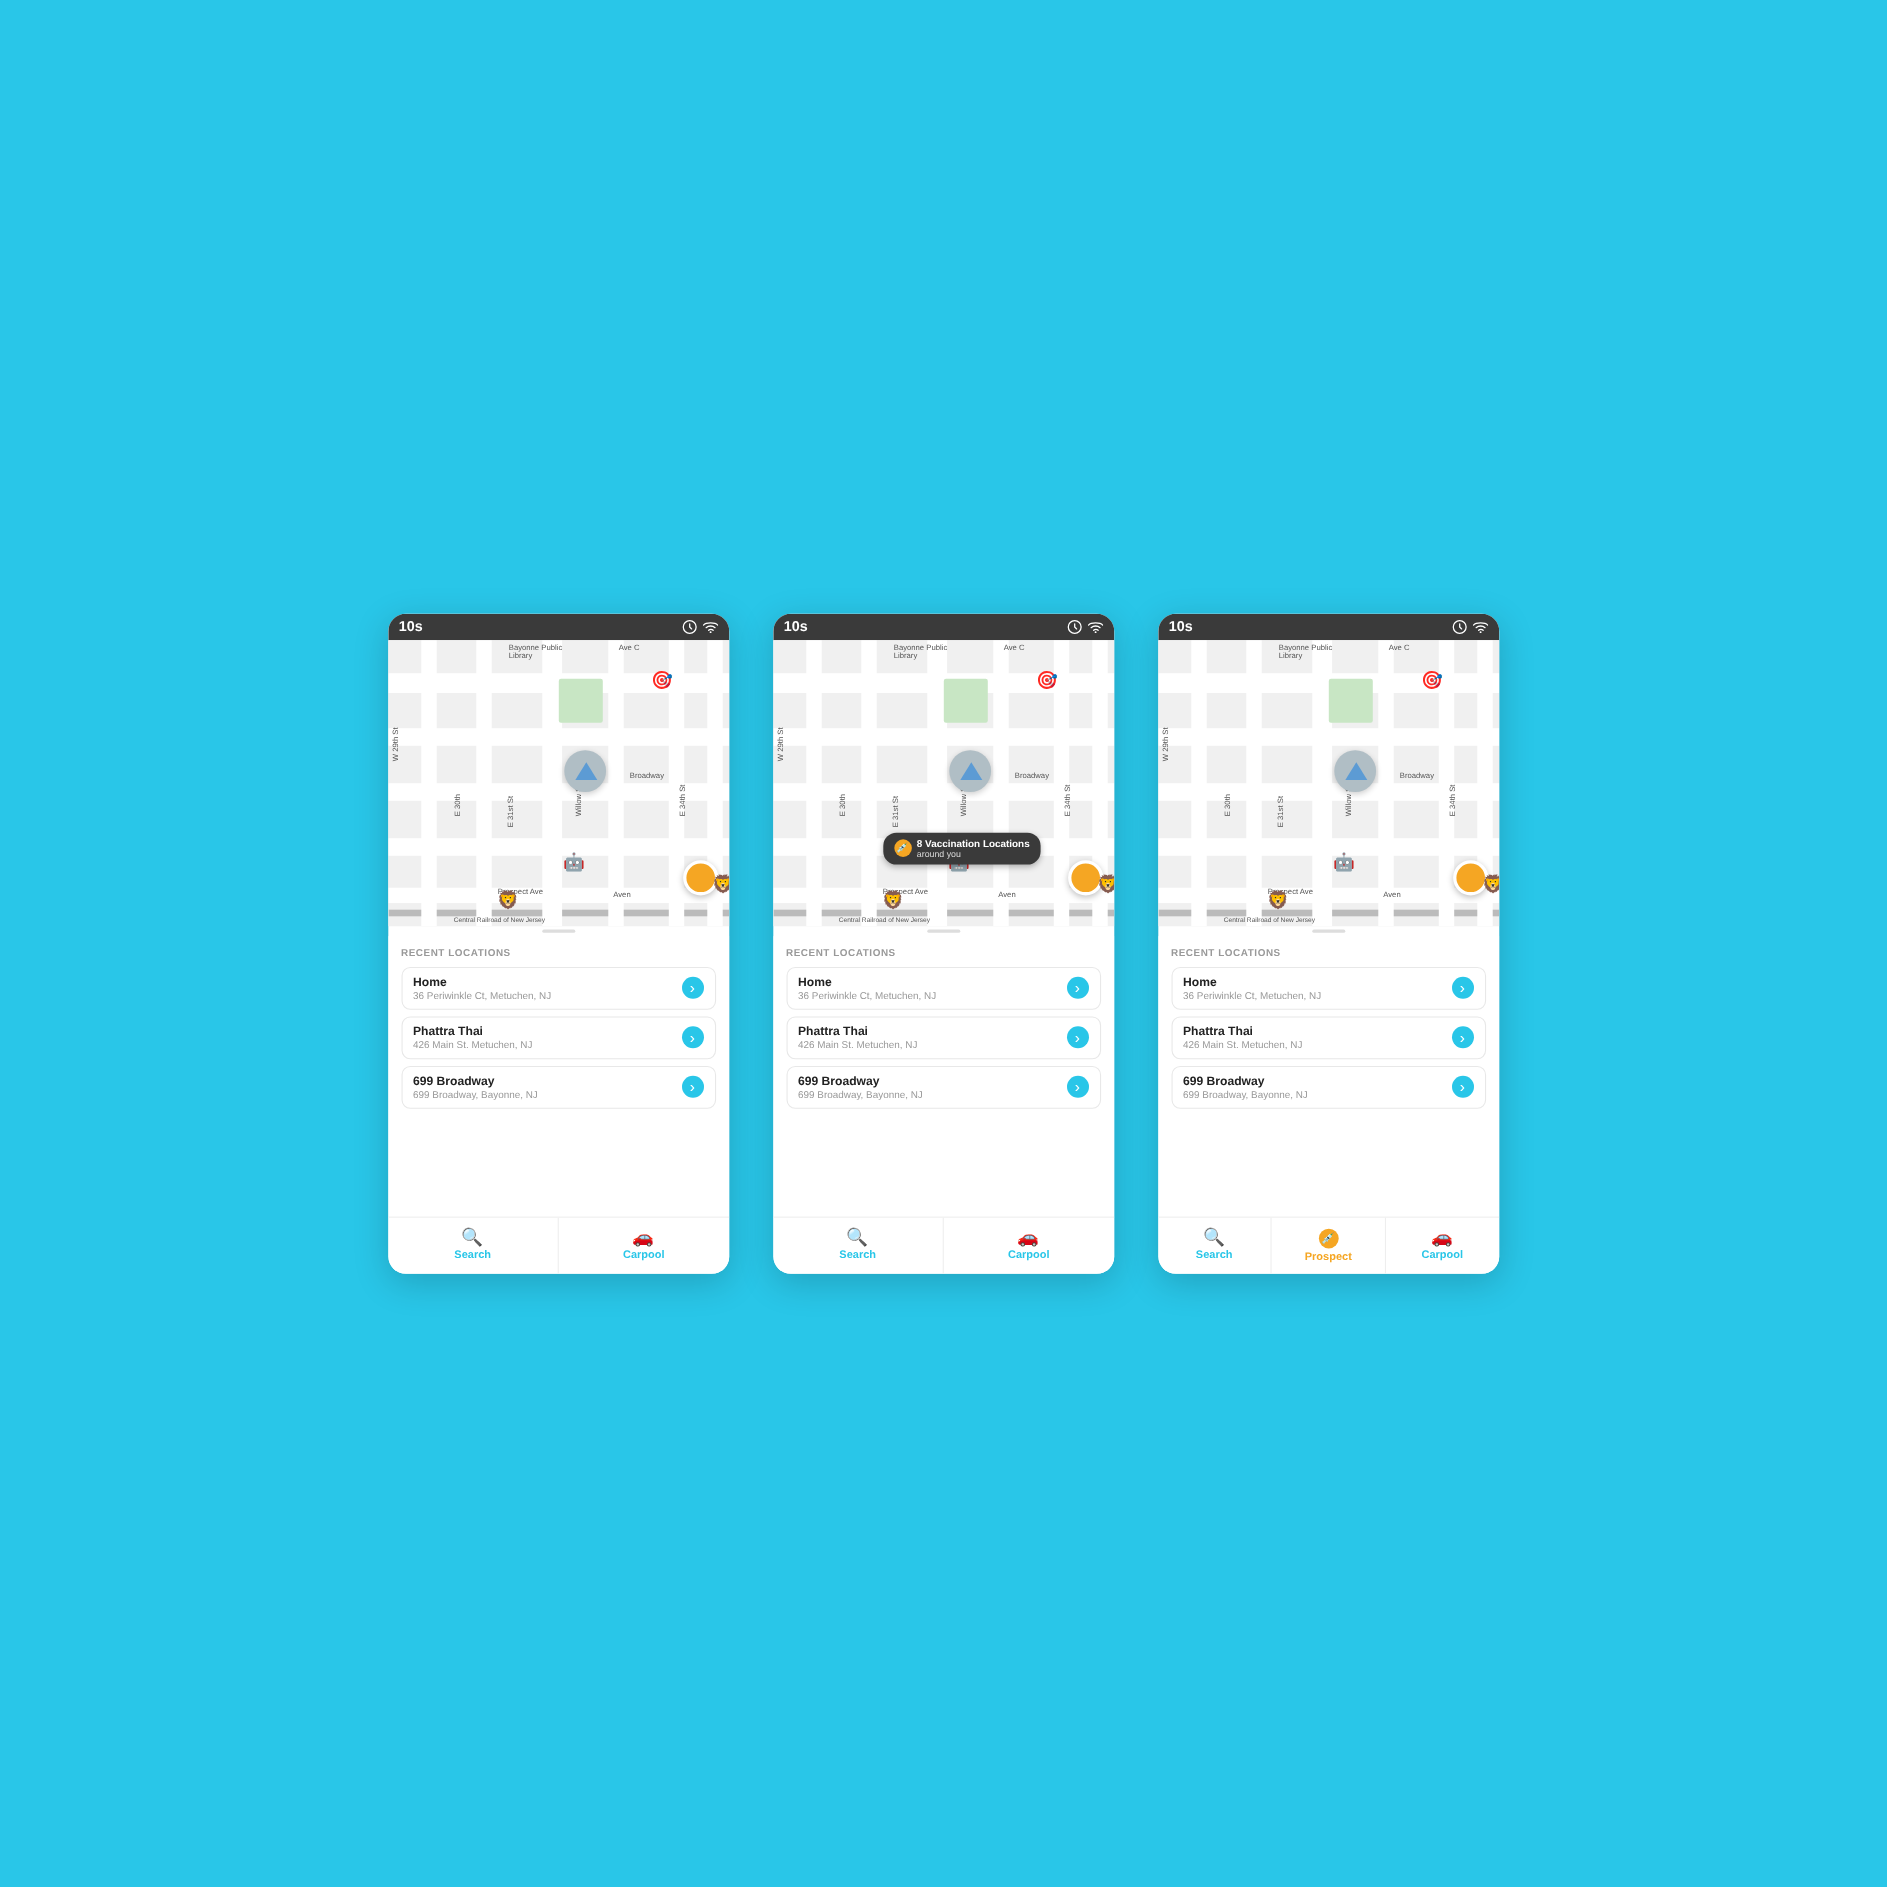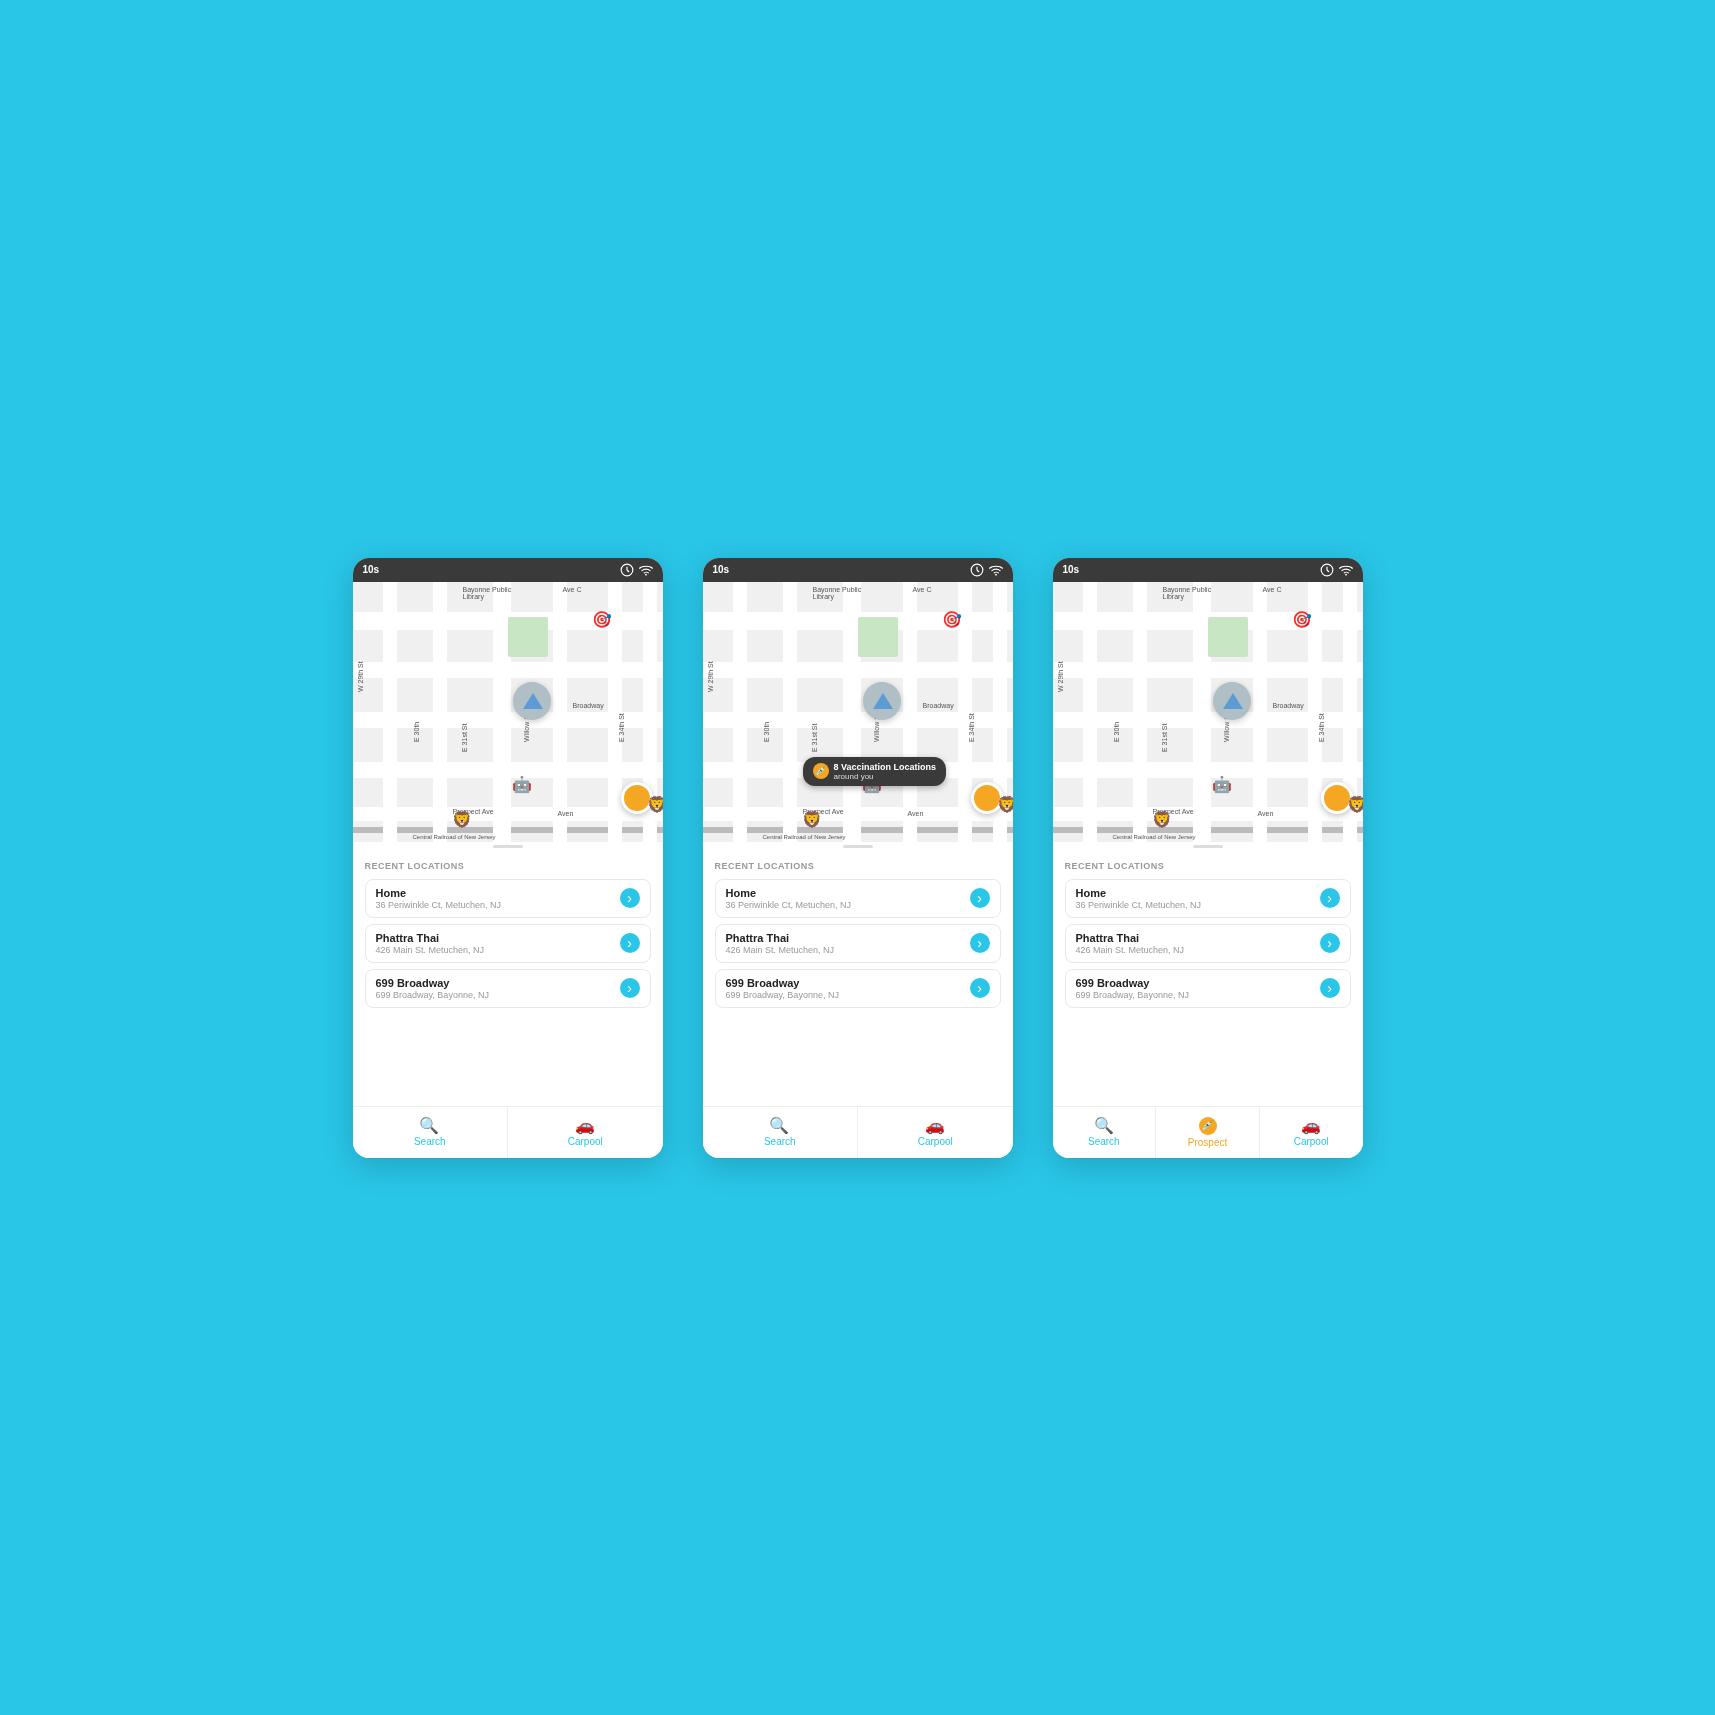--- a/index.html
+++ b/index.html
@@ -33,21 +33,21 @@
       background: #3a3a3a;
       color: #fff;
       display: flex;
       align-items: center;
       justify-content: space-between;
       padding: 4px 10px;
       height: 24px;
       flex-shrink: 0;
     }
     .status-time {
-      font-size: 10px;
+      font-size: 13px;
       font-weight: 600;
     }
     .status-icons {
       display: flex;
       gap: 5px;
       align-items: center;
     }
     .status-icons svg {
       width: 14px;
       height: 14px;
@@ -237,21 +237,21 @@
       cursor: pointer;
       border-right: 1px solid #eee;
     }
     .nav-item:last-child { border-right: none; }
     .nav-item-icon {
       font-size: 16px;
       line-height: 1;
     }
     .nav-item-label {
       font-size: 10px;
-      font-weight: 400;
+      font-weight: 700;
       color: #29C6E8;
     }
     .nav-item-label.active {
       color: #29C6E8;
     }
     .nav-item-label.vaccine-label {
       color: #F5A623;
     }
     .vaccine-nav-icon {
       width: 18px;

